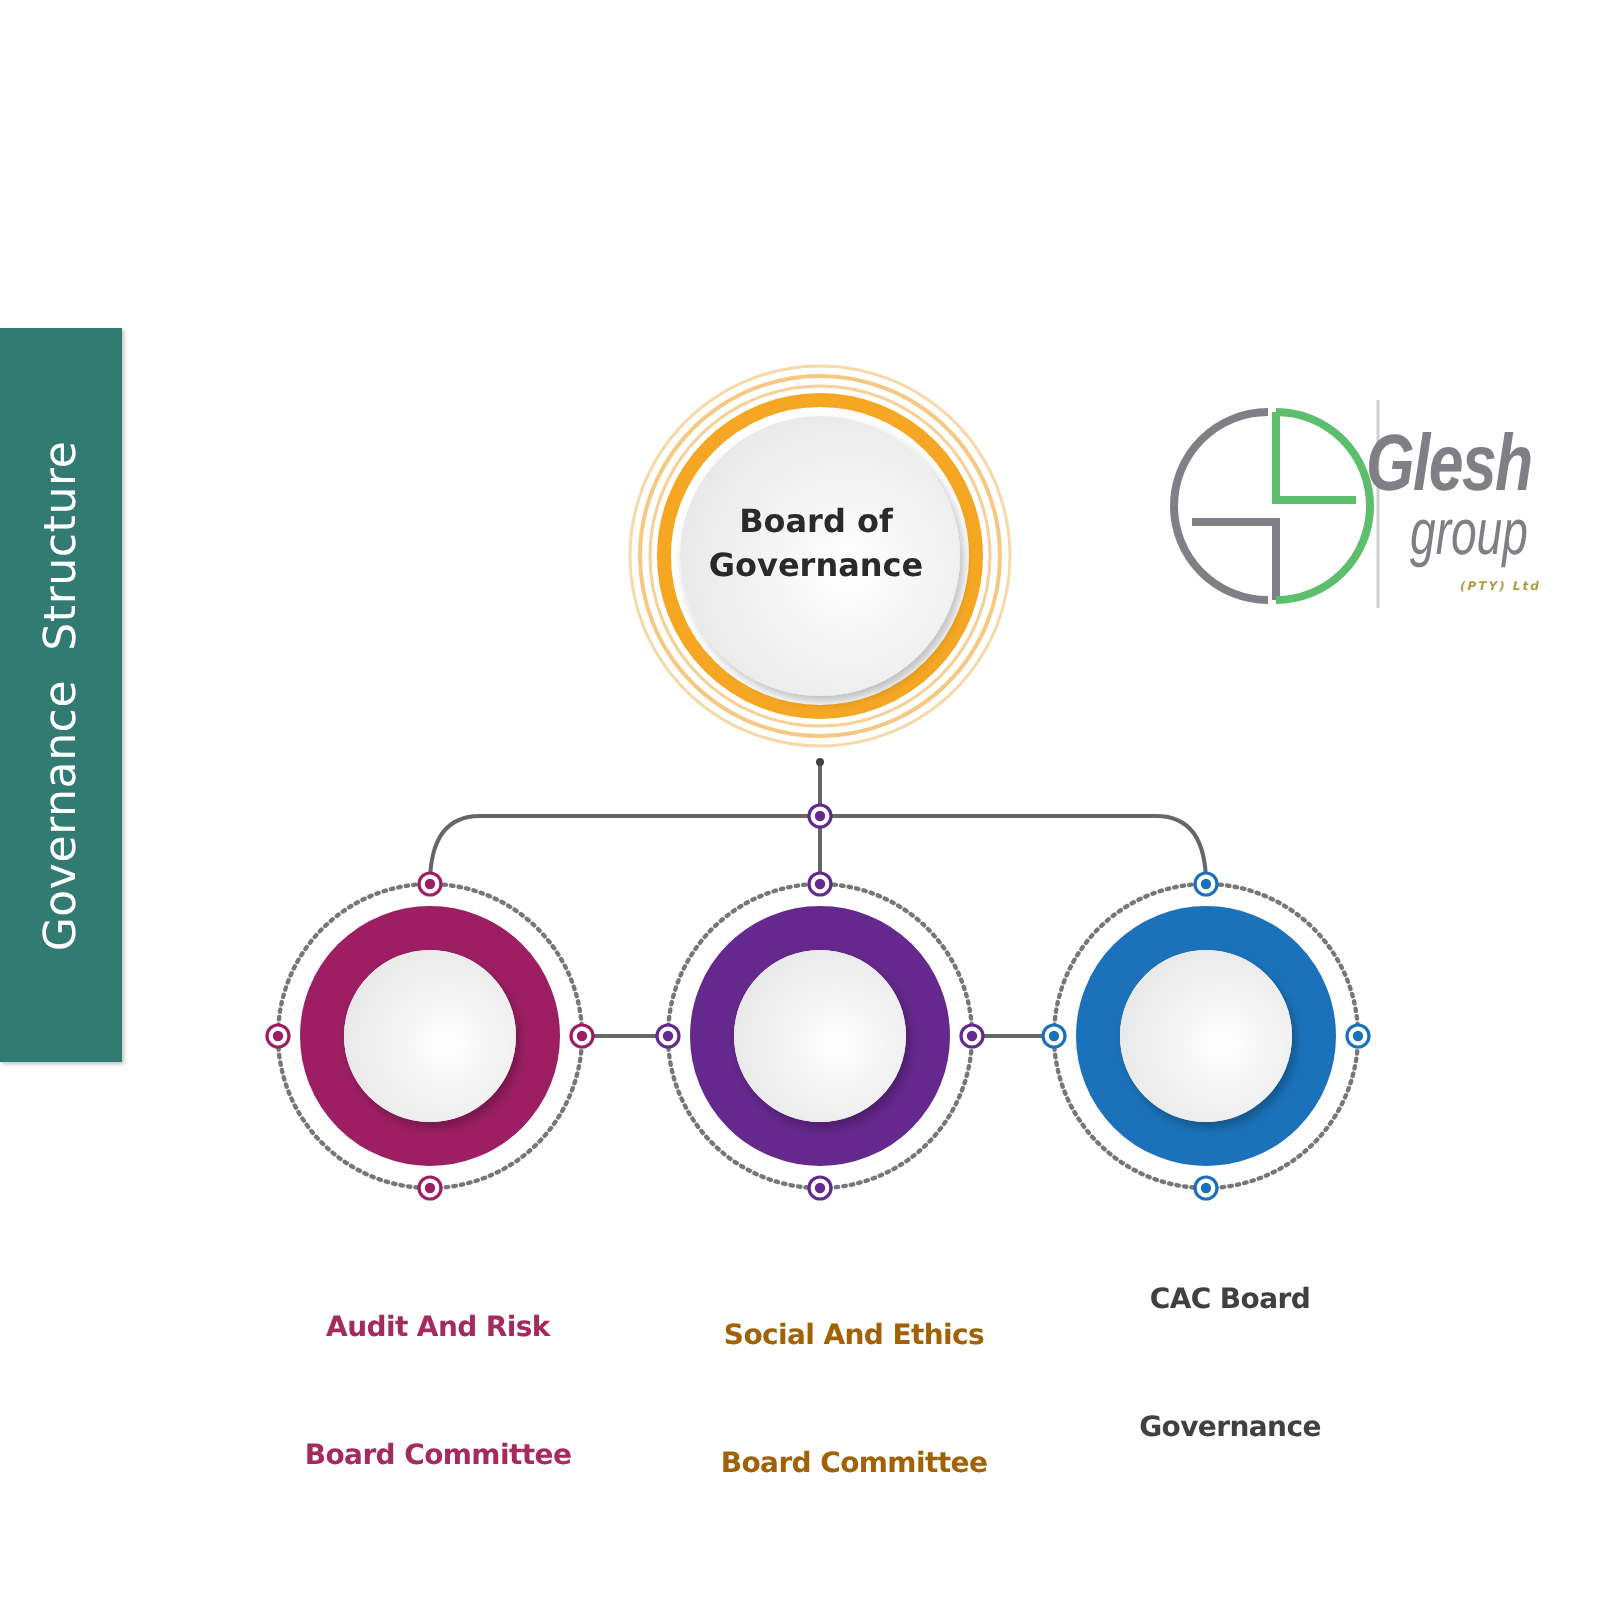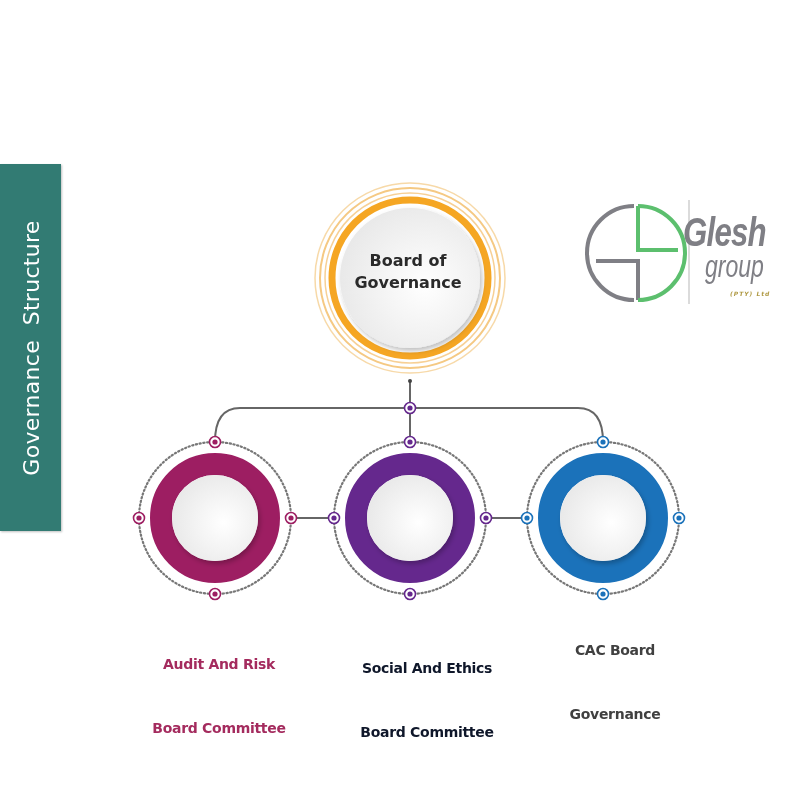--- a/index.html
+++ b/index.html
@@ -164,21 +164,21 @@
 
 <div class="board-label">
   <span>Board of</span>
   <span>Governance</span>
 </div>
 
 <div class="committee-label" id="cl0" style="left: 124px; top: 610px; text-align: center; color: rgb(164, 43, 94);">
   <span>Audit And Risk</span>
   <span>Board Committee</span>
 </div>
-<div class="committee-label" id="cl1" style="left: 332px; top: 614px; color: #0f172a;">
+<div class="committee-label" id="cl1" style="left: 332px; top: 614px; color: #a16207;">
   <span>Social And Ethics</span>
   <span>Board Committee</span>
 </div>
 <div class="committee-label" id="cl2" style="left: 520px; top: 596px; color: #404040;">
   <span>CAC Board</span>
   <span>Governance</span>
 </div>
 
 <div class="logo">
   <div class="logo-glesh">Glesh</div>

